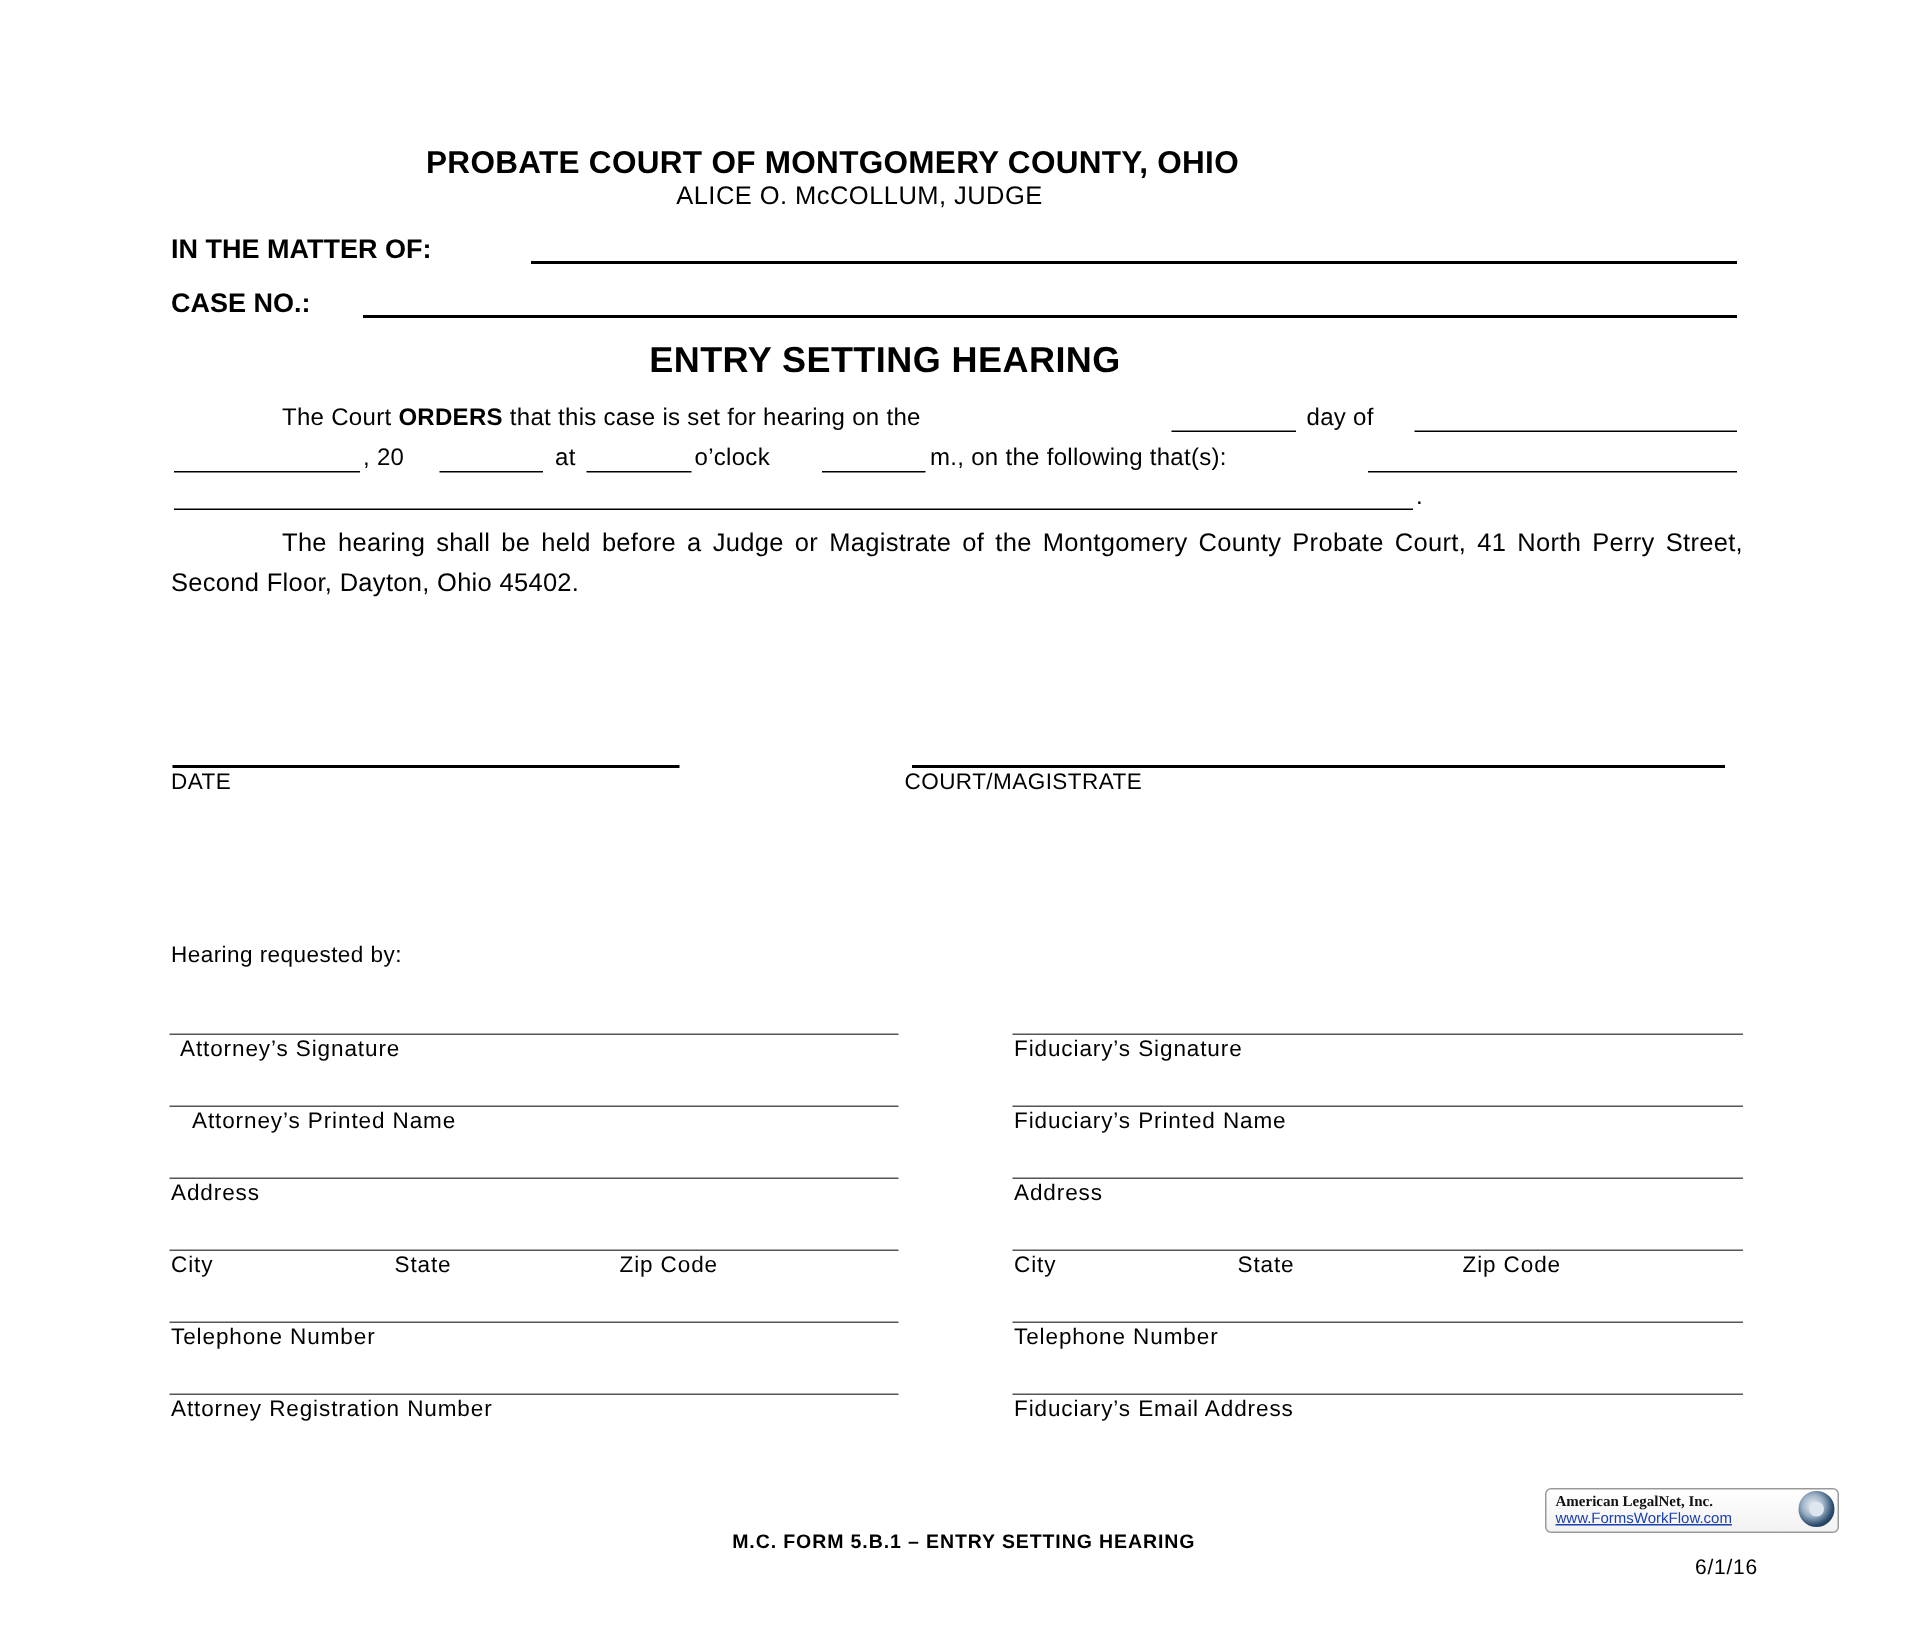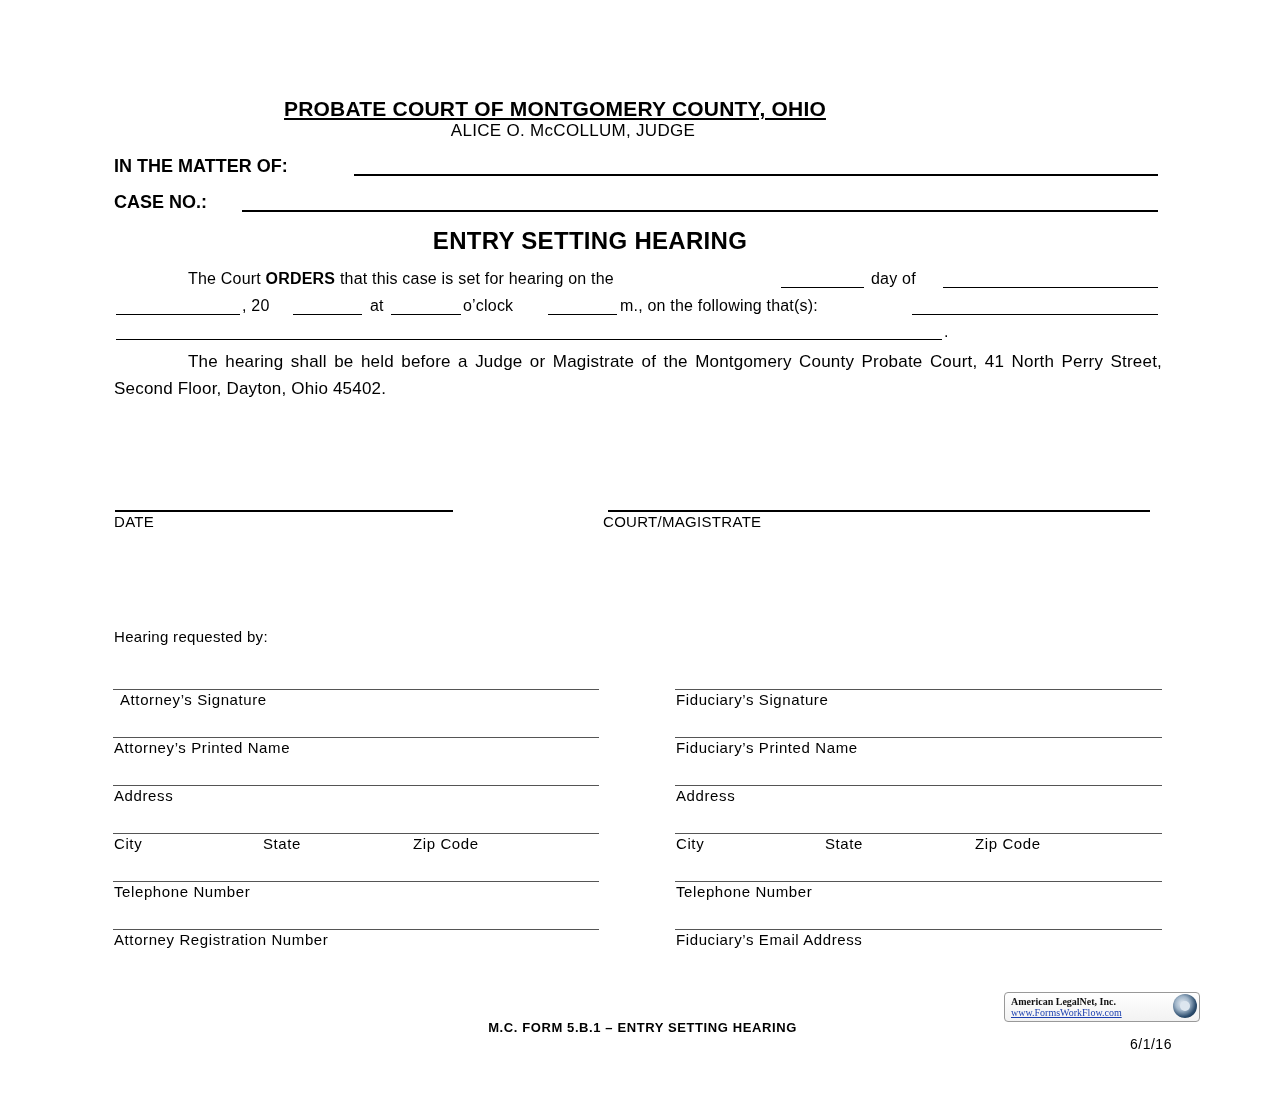--- a/index.html
+++ b/index.html
@@ -1,35 +1,35 @@
 <!DOCTYPE html>
 <html><head>
   <meta charset="utf-8">
   <style>
     html, body { margin: 0; padding: 0; background: #ffffff; }
     body { width: 1275px; height: 1100px; position: relative; overflow: hidden;
            font-family: "Liberation Sans", sans-serif; color: #000; }
     .abs { position: absolute; }
-    .title1 { left: 0; width: 1110px; top: 97px; text-align: center; font-size: 21px; font-weight: bold; letter-spacing: 0.2px; text-decoration: underline; }
+    .title1 { left: 0; width: 1110px; top: 97px; text-align: center; font-size: 21px; font-weight: bold; letter-spacing: 0.2px; }
     .title2 { left: 0; width: 1146px; top: 121px; text-align: center; font-size: 17px; letter-spacing: 0.3px; }
     .caption-row { font-size: 18px; font-weight: bold; }
     .line { position: absolute; border-bottom: 2px solid #000; height: 0; }
     .thin { position: absolute; border-bottom: 1px solid #000; height: 0; }
     .dotted { position: absolute; height: 0; border-bottom: 1.5px solid #555; }
     .heading { left: 0; width: 1180px; top: 227px; text-align: center; font-size: 24px; font-weight: bold; letter-spacing: 0.3px; }
     .body-text { font-size: 16px; white-space: nowrap; letter-spacing: 0.2px; }
     .para2 { left: 114px; top: 348px; width: 1048px; font-size: 17px; line-height: 27px; text-align: justify; text-indent: 74px; letter-spacing: 0.2px; }
     .sig-label { font-size: 15px; letter-spacing: 0.3px; }
     .form-label { font-size: 15px; letter-spacing: 0.6px; white-space: nowrap; }
     .footer-title { left: 0; width: 1285px; top: 1020px; text-align: center; font-size: 13px; font-weight: bold; letter-spacing: 0.6px; }
     .footer-date { left: 1110px; top: 1036px; font-size: 14px; letter-spacing: 0.5px; margin-left: 20px; }
-    .logo-box { left: 1004px; top: 992px; width: 194px; height: 28px; border: 1px solid #999; border-radius: 4px;
+    .logo-box { left: 1030px; top: 992px; width: 194px; height: 28px; border: 1px solid #999; border-radius: 4px;
                 background: linear-gradient(#ffffff, #f2f2f2); }
     .logo-name { left: 6px; top: 3px; font-family: "Liberation Serif", serif; font-weight: bold; font-size: 10px; color: #111; white-space: nowrap; }
-    .logo-url { left: 6px; top: 14px; font-family: Liberation Serif, serif; font-size: 10px; color: #1a3fb0; text-decoration: underline; white-space: nowrap; }
+    .logo-url { left: 6px; top: 14px; font-family: Liberation Sans, sans-serif; font-size: 10px; color: #1a3fb0; text-decoration: underline; white-space: nowrap; }
     .logo-globe { right: 2px; top: 1px; width: 24px; height: 24px; border-radius: 50%;
                   background: radial-gradient(circle at 40% 40%, #e8eef5 0%, #9fb4c8 35%, #2c4d6e 65%, #0d1f33 100%); }
     .logo-globe-inner { left: 7px; top: 7px; width: 10px; height: 10px; border-radius: 50%; background: #dde6ef; }
   </style>
 </head>
 <body>
 
 <div class="abs title1">PROBATE COURT OF MONTGOMERY COUNTY, OHIO</div>
 <div class="abs title2">ALICE O. McCOLLUM, JUDGE</div>
 
@@ -67,21 +67,21 @@
 <div class="abs sig-label" style="left:114px; top:513px;">DATE</div>
 <div class="line" style="left:608px; top:510px; width:542px;"></div>
 <div class="abs sig-label" style="left:603px; top:513px;">COURT/MAGISTRATE</div>
 
 <div class="abs form-label" style="left:114px; top:628px; letter-spacing:0.3px;">Hearing requested by:</div>
 
 <div class="dotted" style="left:113px; top:689px; width:486px;"></div>
 <div class="abs form-label" style="left:120px; top:691px;">Attorney’s Signature</div>
 
 <div class="dotted" style="left:113px; top:737px; width:486px;"></div>
-<div class="abs form-label" style="left:114px; top:739px;">Attorney’s Printed Name</div>
+<div class="abs form-label" style="left:128px; top:739px;">Attorney’s Printed Name</div>
 
 <div class="dotted" style="left:113px; top:785px; width:486px;"></div>
 <div class="abs form-label" style="left:114px; top:787px;">Address</div>
 
 <div class="dotted" style="left:113px; top:833px; width:486px;"></div>
 <div class="abs form-label" style="left:114px; top:835px;">City</div>
 <div class="abs form-label" style="left:263px; top:835px;">State</div>
 <div class="abs form-label" style="left:413px; top:835px;">Zip Code</div>
 
 <div class="dotted" style="left:113px; top:881px; width:486px;"></div>

